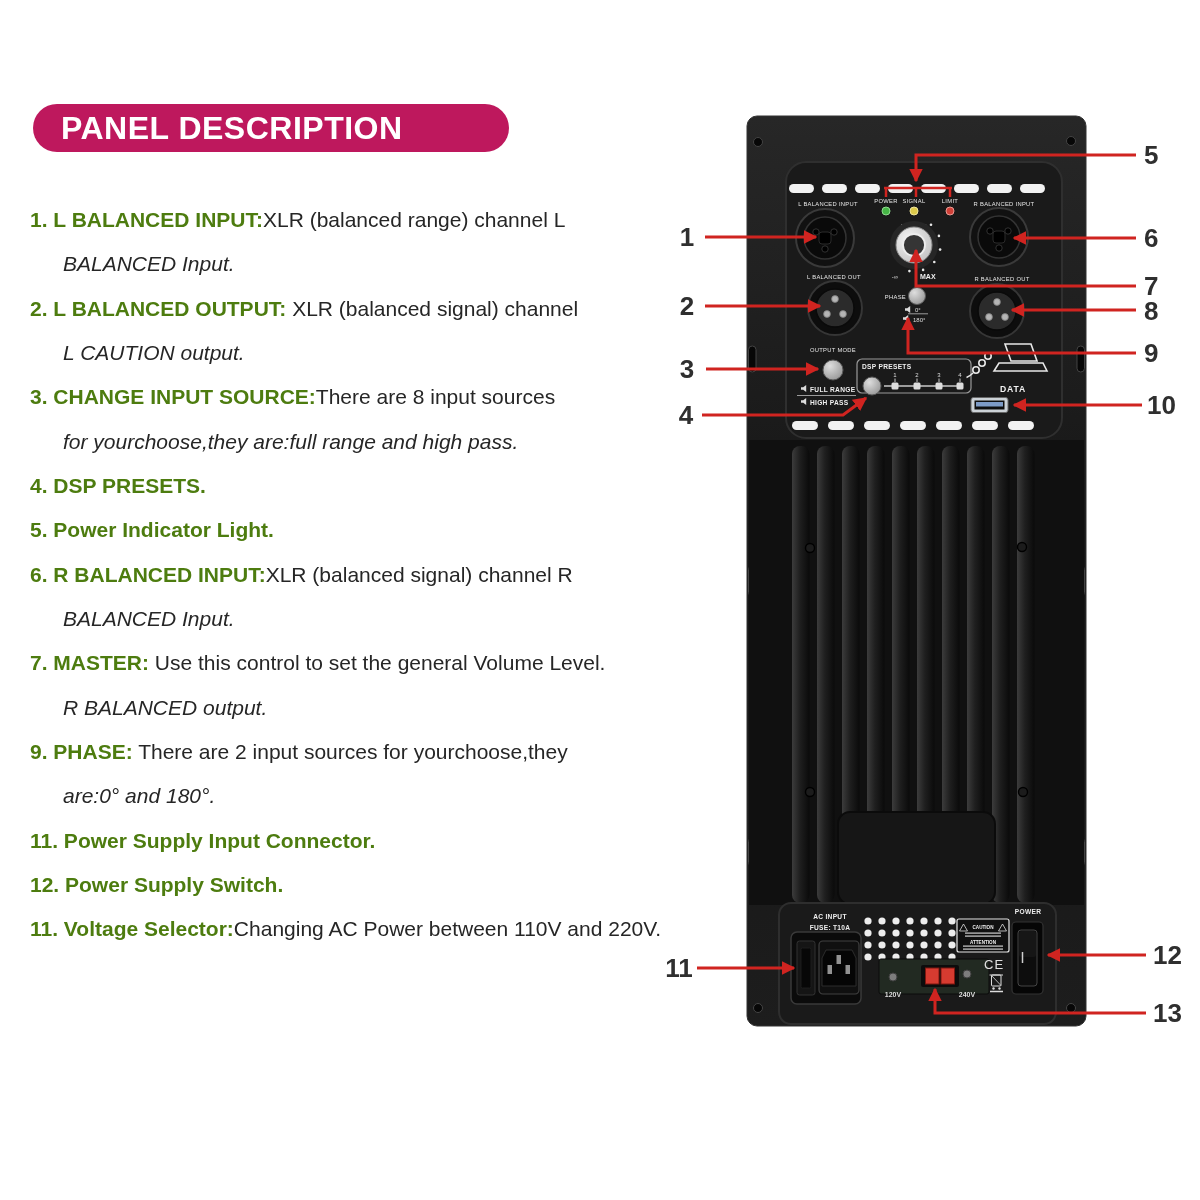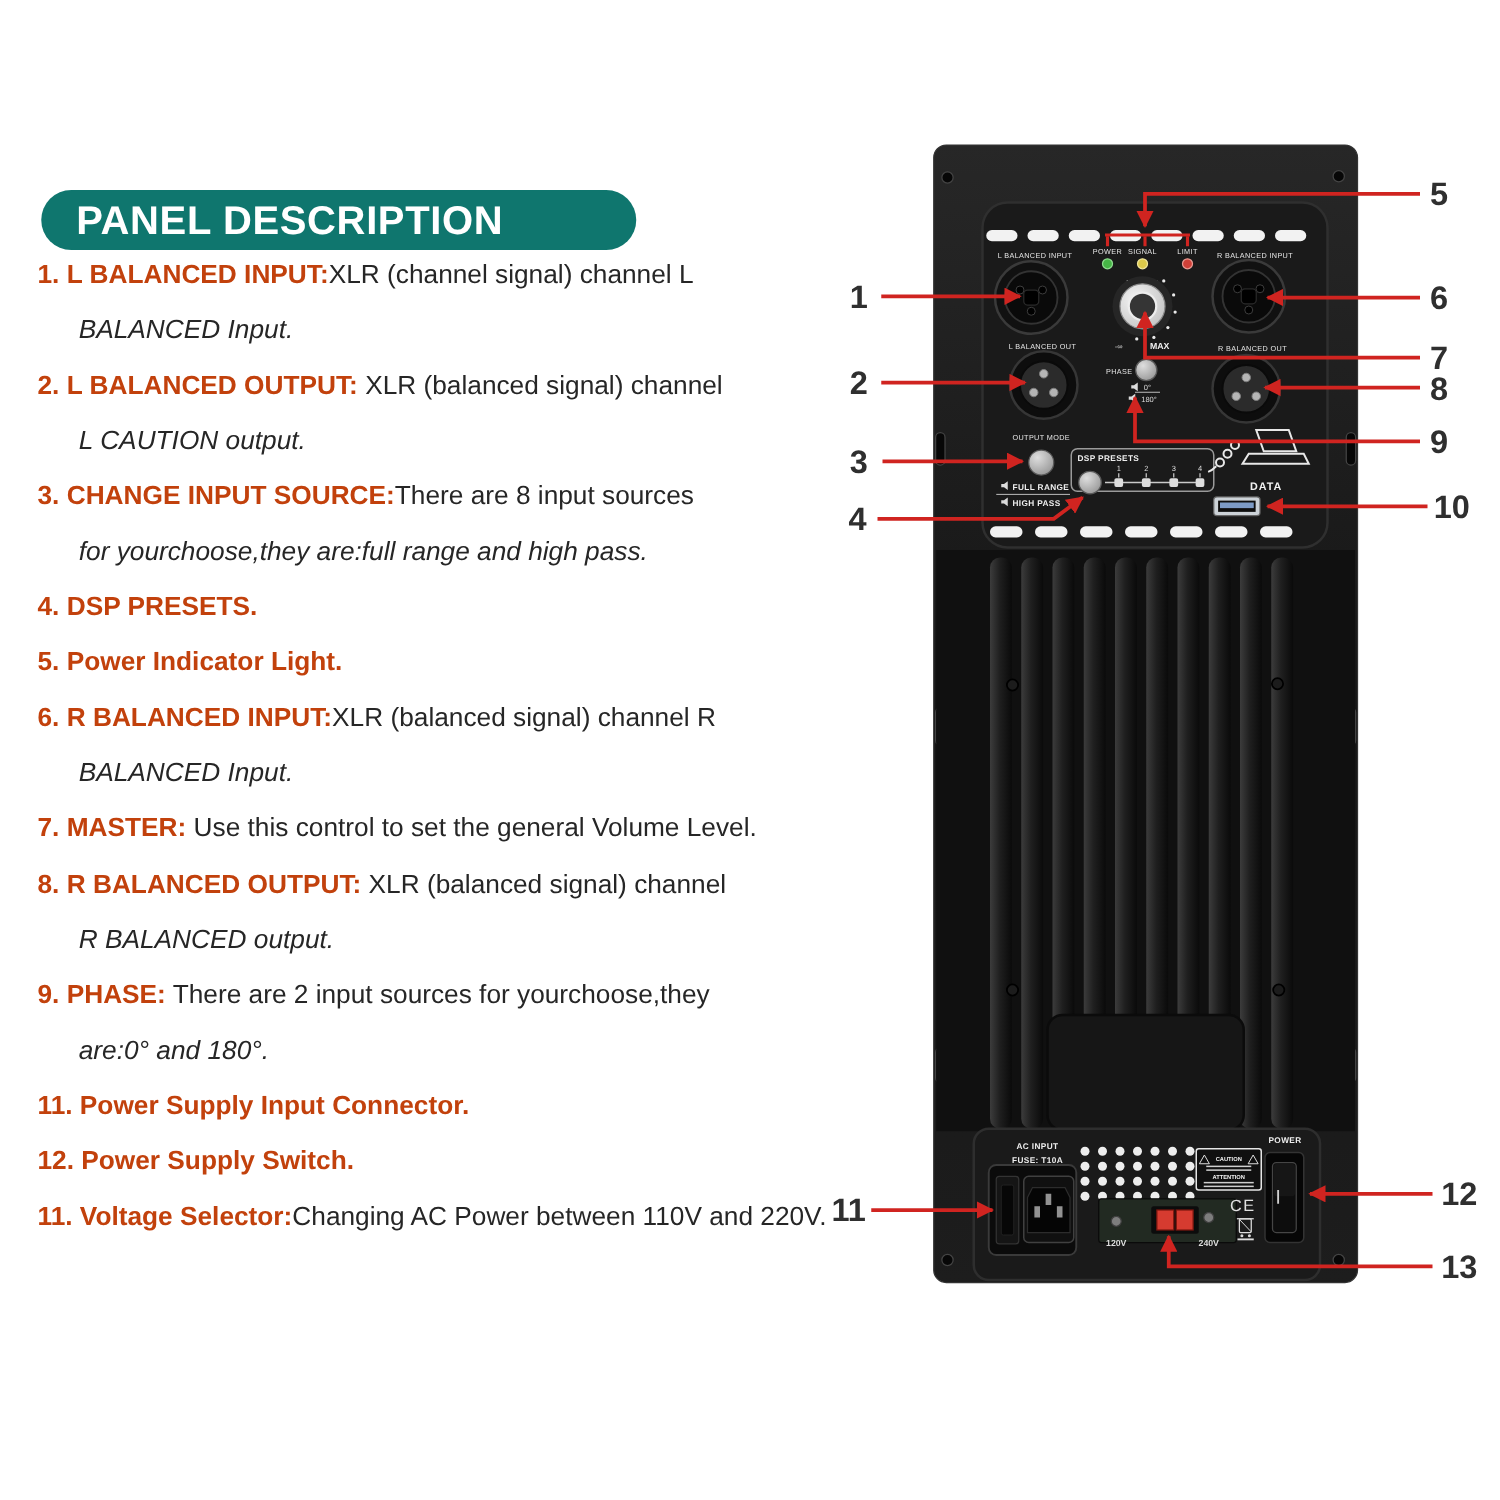--- a/index.html
+++ b/index.html
@@ -1,52 +1,51 @@
 <!DOCTYPE html>
 <html><head>
 <meta charset="utf-8">
 <style>
   html,body{margin:0;padding:0;}
   body{width:1200px;height:1200px;position:relative;background:#ffffff;
        font-family:"Liberation Sans",sans-serif;overflow:hidden;}
   .banner{position:absolute;left:33px;top:104px;width:476px;height:48px;
-          background:#0f766e;border-radius:26px;color:#ffffff;font-weight:bold;
+          background:#be185d;border-radius:26px;color:#ffffff;font-weight:bold;
           font-size:32px;line-height:48px;padding-left:28px;box-sizing:border-box;
-          letter-spacing:.5px;white-space:nowrap;margin-top:48px;}
+          letter-spacing:.5px;white-space:nowrap;}
   .list{position:absolute;left:30px;top:198px;width:710px;color:#262626;font-size:21px;}
   .row{height:44.33px;line-height:44.33px;white-space:nowrap;}
   .row.ind{padding-left:33px;font-style:italic;}
-  .row b{font-weight:bold;color:#c2410c;}
+  .row b{font-weight:bold;color:#4d7c0f;}
   svg.scene{position:absolute;left:0;top:0;}
   svg text{font-family:"Liberation Sans",sans-serif;}
   .cnum{font-size:26px;font-weight:bold;fill:#2f2f2f;}
   .tl{fill:#e6e6e6;font-size:5.8px;letter-spacing:.3px;}
   .tlb{fill:#eeeeee;font-size:6.6px;font-weight:bold;letter-spacing:.3px;}
   .tn{fill:#dddddd;font-size:6px;}
 </style>
 </head>
 <body>
 
 <div class="banner">
   <span>PANEL DESCRIPTION</span>
 </div>
 
 <div class="list">
-  <div class="row"><b>1. L BALANCED INPUT:</b><span>XLR (channel signal) channel L</span></div>
+  <div class="row"><b>1. L BALANCED INPUT:</b><span>XLR (balanced range) channel L</span></div>
   <div class="row ind"><b></b><span>BALANCED Input.</span></div>
   <div class="row"><b>2. L BALANCED OUTPUT:</b><span> XLR (balanced signal) channel</span></div>
   <div class="row ind"><b></b><span>L CAUTION output.</span></div>
   <div class="row"><b>3. CHANGE INPUT SOURCE:</b><span>There are 8 input sources</span></div>
   <div class="row ind"><b></b><span>for yourchoose,they are:full range and high pass.</span></div>
   <div class="row"><b>4. DSP PRESETS.</b><span></span></div>
   <div class="row"><b>5. Power Indicator Light.</b><span></span></div>
   <div class="row"><b>6. R BALANCED INPUT:</b><span>XLR (balanced signal) channel R</span></div>
   <div class="row ind"><b></b><span>BALANCED Input.</span></div>
   <div class="row"><b>7. MASTER:</b><span> Use this control to set the general Volume Level.</span></div>
-  <div class="row"><b>8. R BALANCED OUTPUT:</b><span> XLR (balanced signal) channel</span></div>
   <div class="row ind"><b></b><span>R BALANCED output.</span></div>
   <div class="row"><b>9. PHASE:</b><span> There are 2 input sources for yourchoose,they</span></div>
   <div class="row ind"><b></b><span>are:0° and 180°.</span></div>
   <div class="row"><b>11. Power Supply Input Connector.</b><span></span></div>
   <div class="row"><b>12. Power Supply Switch.</b><span></span></div>
   <div class="row"><b>11. Voltage Selector:</b><span>Changing AC Power between 110V and 220V.</span></div>
 </div>
 
 <svg class="scene" width="1200" height="1200" viewBox="0 0 1200 1200">
   <defs>

